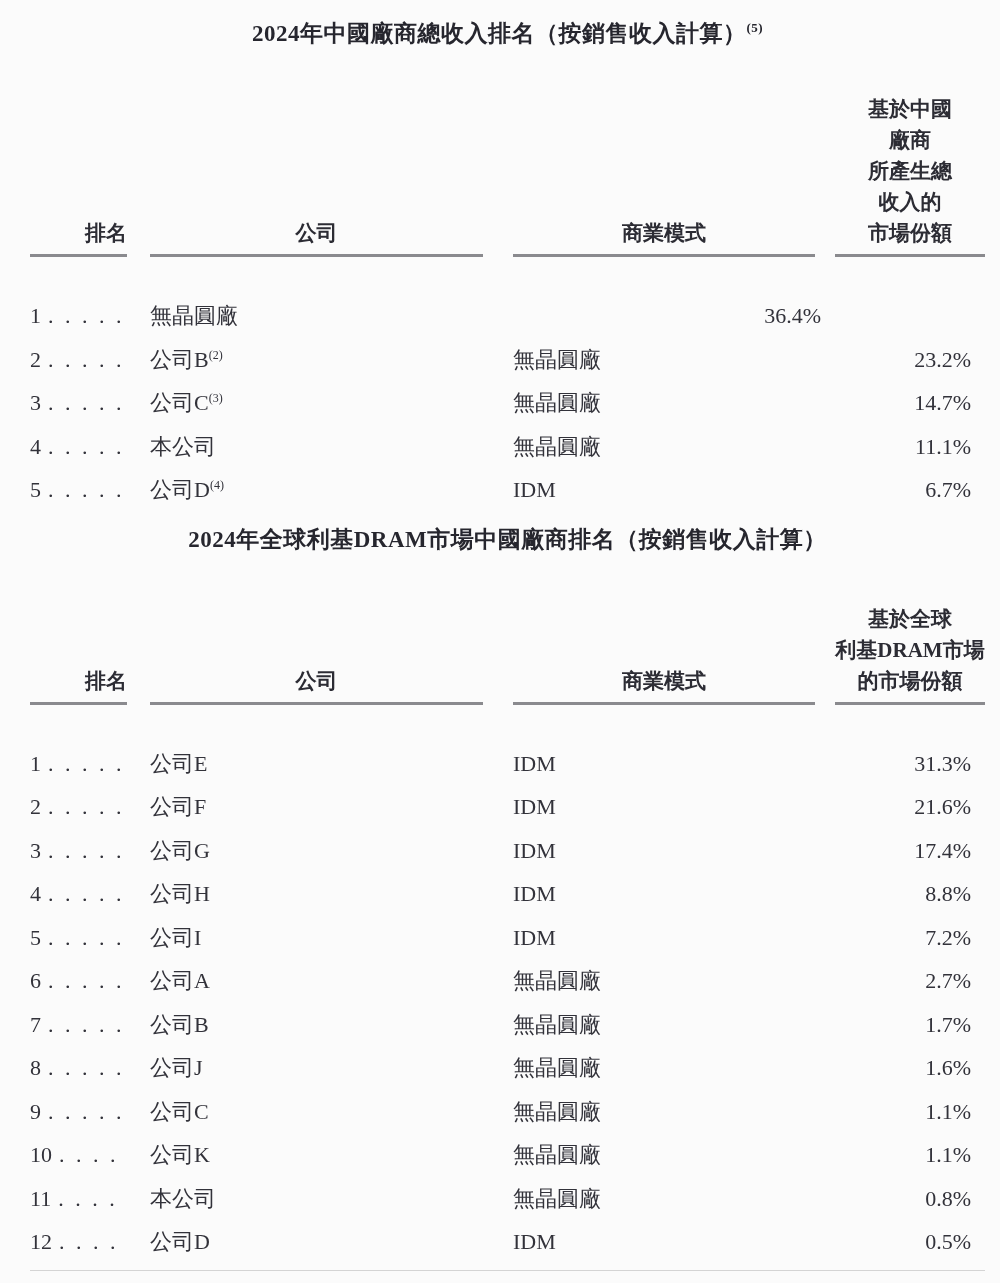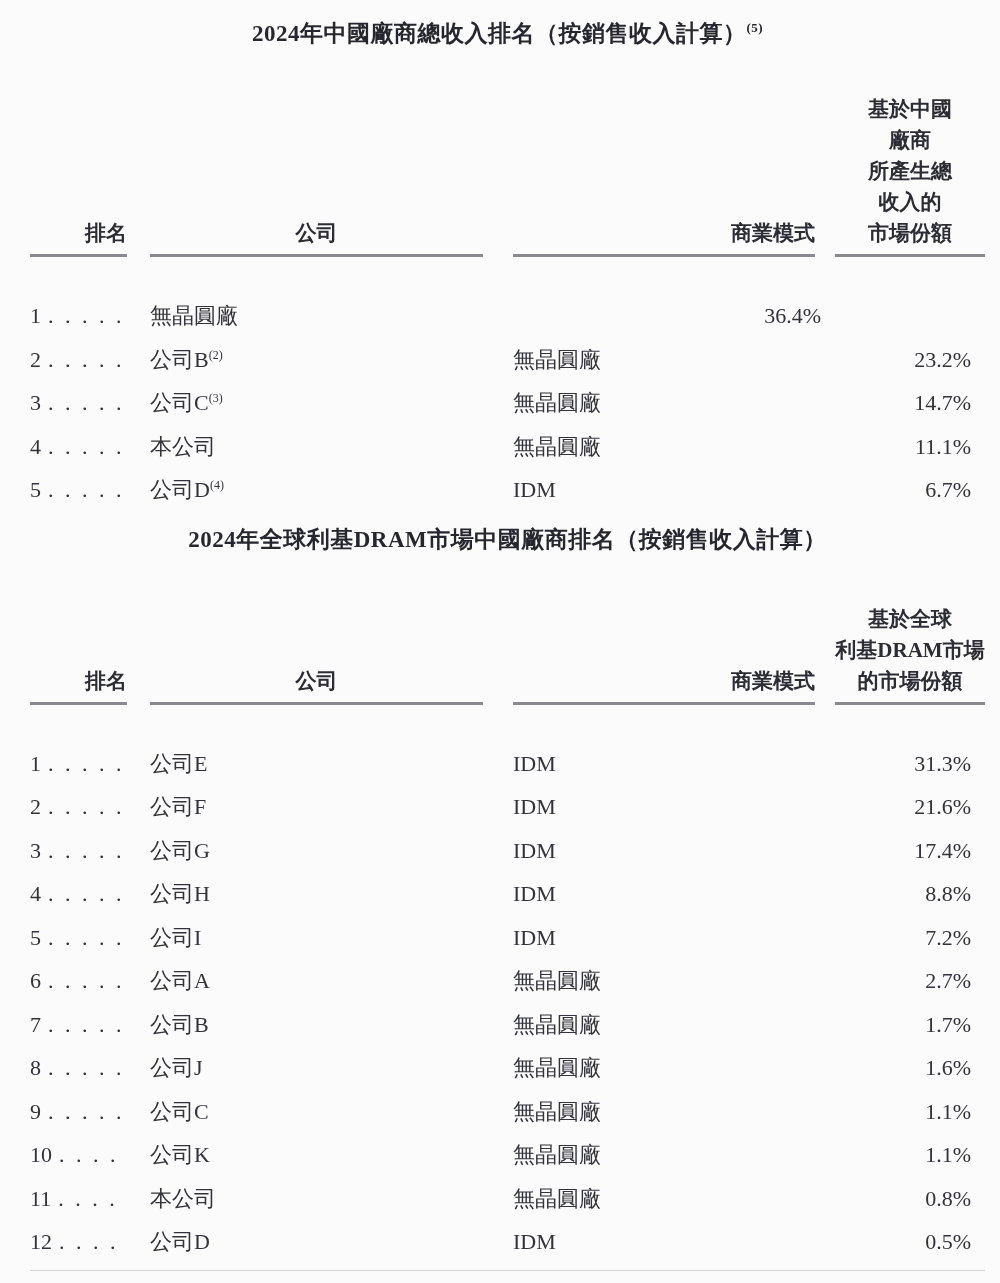--- a/index.html
+++ b/index.html
@@ -33,21 +33,21 @@
     font-weight:bold;
     font-size:21px;
     color:#2c2c34;
   }
   .hblock {
     border-bottom:3px solid #8a8a8e;
     padding-bottom:7px;
   }
   .h-rank    { width:97px;  text-align:right; }
   .h-company { width:333px; text-align:center;margin-top:29px; }
-  .h-model   { width:302px; text-align:right; }
+  .h-model   { width:302px; text-align:center; }
   .h-share   { width:150px; text-align:center; line-height:31px; padding-bottom:5px; }
 
   .t1-head { margin-top:46px; }
   .t2-head { margin-top:50px; }
   .t1-rows { margin-top:38px; }
   .t2-rows { margin-top:37px; }
   .title-2 { margin-top:8px; }
 
   .trow {
     display:grid;

